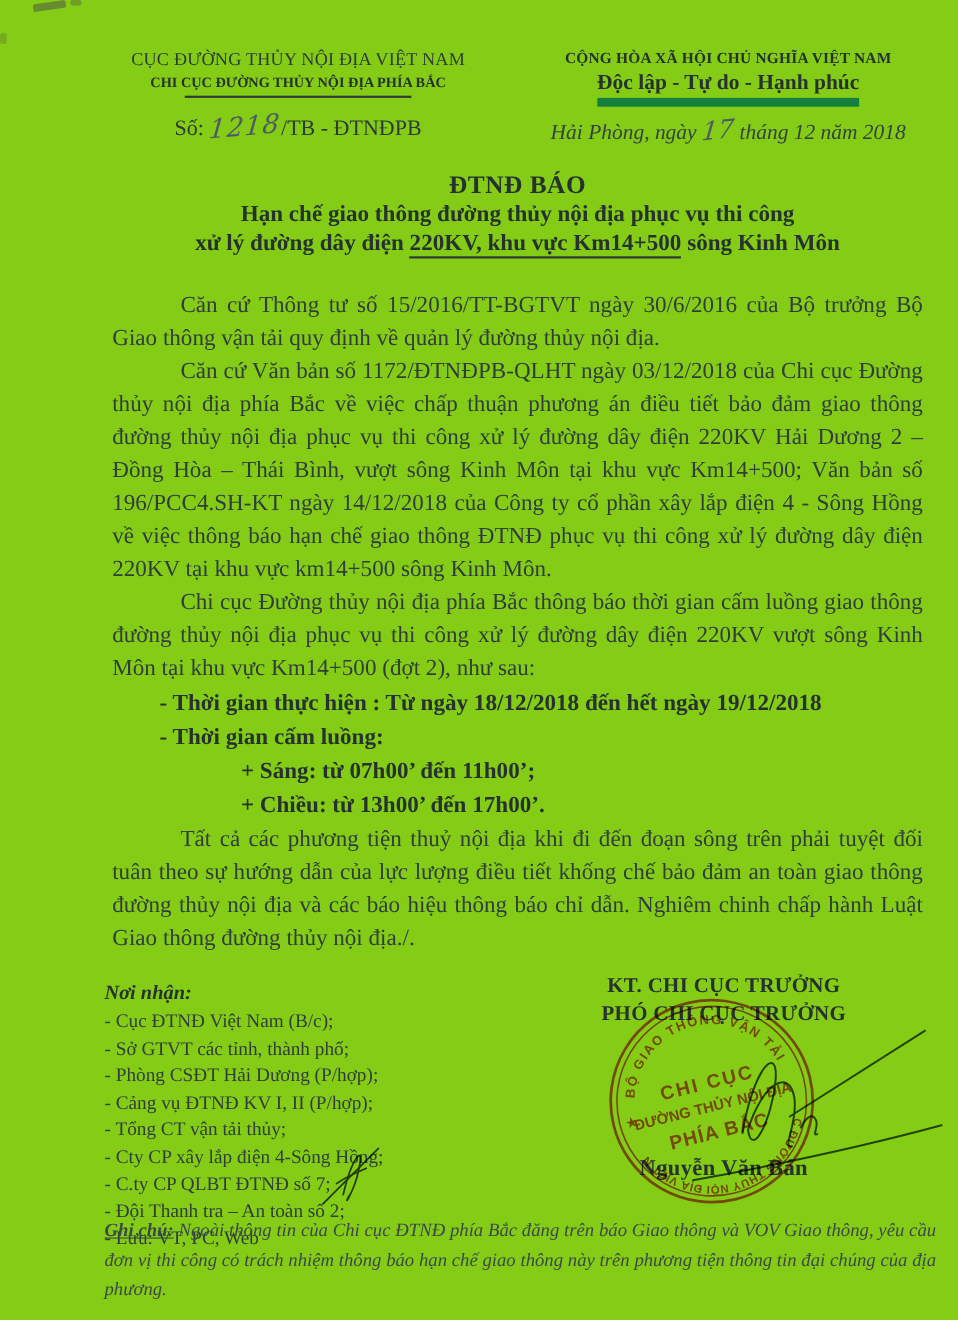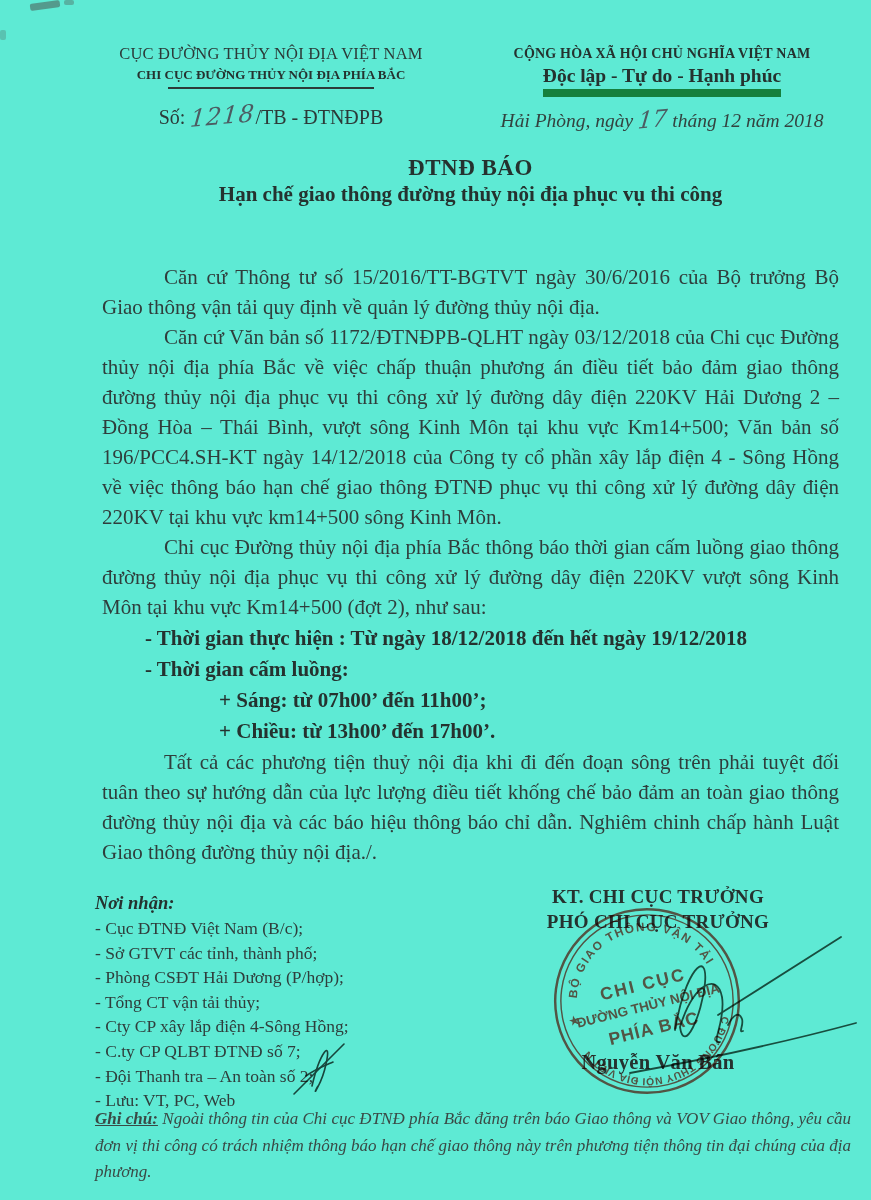--- a/index.html
+++ b/index.html
@@ -1,20 +1,20 @@
 <!DOCTYPE html>
 <html lang="vi"><head>
 <meta charset="utf-8">
 <style>
   html,body{margin:0;padding:0;background:#e8e8e6;}
   .page{
     position:relative;
     width:871px;height:1200px;
     margin:0 auto;
-    background:#5eead4;
+    background:#84cc16;
     overflow:hidden;
     font-family:"Liberation Serif","DejaVu Serif",serif;
     color:#2f3e3c;
   }
   
   .artifact{position:absolute;background:#4a4a46;opacity:.55;border-radius:2px;}
   .a1{left:30px;top:2px;width:30px;height:7px;transform:rotate(-8deg);opacity:.5;}
   .a2{left:64px;top:0;width:10px;height:5px;opacity:.35;}
   .a3{left:0px;top:30px;width:6px;height:10px;opacity:.25;}
 
@@ -90,38 +90,42 @@
     <div class="l1">CỘNG HÒA XÃ HỘI CHỦ NGHĨA VIỆT NAM</div>
     <div><span class="l2">Độc lập - Tự do - Hạnh phúc</span></div>
     <div class="date-line">
       <span>Hải Phòng, ngày </span><span class="hw hw-day">17</span><span> tháng 12 năm 2018</span>
     </div>
   </div>
 
   <div class="title-block">
     <div class="title-main">ĐTNĐ BÁO</div>
     <div class="title-sub">Hạn chế giao thông đường thủy nội địa phục vụ thi công</div>
+    <div class="title-sub">
+      <span>xử lý đường dây điện </span><span class="u">220KV, khu vực Km14+500</span><span> sông Kinh Môn</span>
+    </div>
   </div>
 
   <div class="body-block">
     <p class="para">Căn cứ Thông tư số 15/2016/TT-BGTVT ngày 30/6/2016 của Bộ trưởng Bộ Giao thông vận tải quy định về quản lý đường thủy nội địa.</p>
     <p class="para">Căn cứ Văn bản số 1172/ĐTNĐPB-QLHT ngày 03/12/2018 của Chi cục Đường thủy nội địa phía Bắc về việc chấp thuận phương án điều tiết bảo đảm giao thông đường thủy nội địa phục vụ thi công xử lý đường dây điện 220KV Hải Dương 2 – Đồng Hòa – Thái Bình, vượt sông Kinh Môn tại khu vực Km14+500; Văn bản số 196/PCC4.SH-KT ngày 14/12/2018 của Công ty cổ phần xây lắp điện 4 - Sông Hồng về việc thông báo hạn chế giao thông ĐTNĐ phục vụ thi công xử lý đường dây điện 220KV tại khu vực km14+500 sông Kinh Môn.</p>
     <p class="para">Chi cục Đường thủy nội địa phía Bắc thông báo thời gian cấm luồng giao thông đường thủy nội địa phục vụ thi công xử lý đường dây điện 220KV vượt sông Kinh Môn tại khu vực Km14+500 (đợt 2), như sau:</p>
     <div class="schedule sched-1">- Thời gian thực hiện : Từ ngày 18/12/2018 đến hết ngày 19/12/2018</div>
     <div class="schedule sched-1">- Thời gian cấm luồng:</div>
     <div class="schedule sched-2">+ Sáng: từ 07h00’ đến 11h00’;</div>
     <div class="schedule sched-2">+ Chiều: từ 13h00’ đến 17h00’.</div>
     <p class="para">Tất cả các phương tiện thuỷ nội địa khi đi đến đoạn sông trên phải tuyệt đối tuân theo sự hướng dẫn của lực lượng điều tiết khống chế bảo đảm an toàn giao thông đường thủy nội địa và các báo hiệu thông báo chỉ dẫn. Nghiêm chinh chấp hành Luật Giao thông đường thủy nội địa./.</p>
   </div>
 
   <div class="recipients">
     <div class="label">Nơi nhận:</div>
     <div class="item">- Cục ĐTNĐ Việt Nam (B/c);</div>
     <div class="item">- Sở GTVT các tỉnh, thành phố;</div>
     <div class="item">- Phòng CSĐT Hải Dương (P/hợp);</div>
+    <div class="item">- Cảng vụ ĐTNĐ KV I, II (P/hợp);</div>
     <div class="item">- Tổng CT vận tải thủy;</div>
     <div class="item">- Cty CP xây lắp điện 4-Sông Hồng;</div>
     <div class="item">- C.ty CP QLBT ĐTNĐ số 7;</div>
     <div class="item">- Đội Thanh tra – An toàn số 2;</div>
     <div class="item">- Lưu: VT, PC, Web</div>
   </div>
 
   <div class="sign-block">
     <div class="t1">KT. CHI CỤC TRƯỞNG</div>
     <div class="t2">PHÓ CHI CỤC TRƯỞNG</div>

